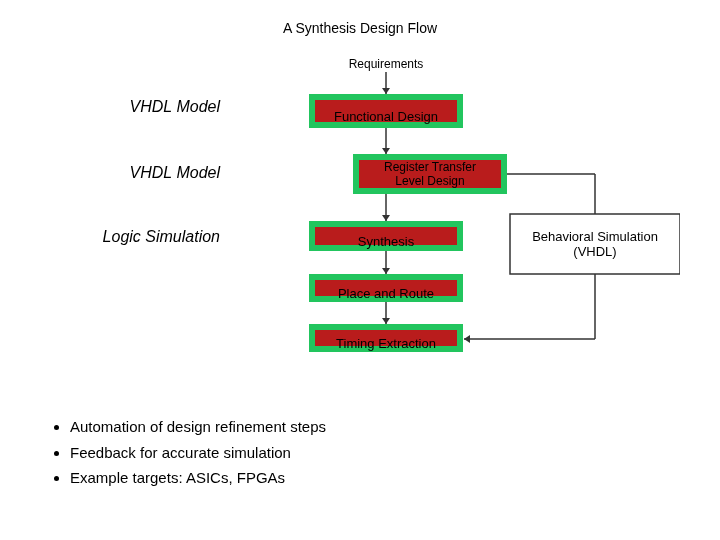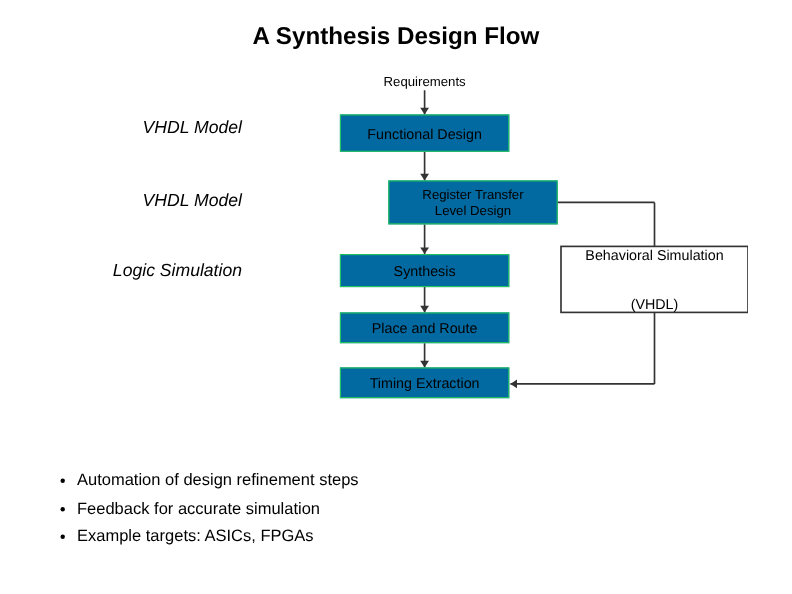--- a/index.html
+++ b/index.html
@@ -11,32 +11,32 @@
       overflow: hidden;
     }
     .page {
       width: 720px;
       height: 540px;
       position: relative;
       padding: 20px 40px;
     }
     .title {
       text-align: center;
-      font-size: 22px;
-      font-weight: bold;
+      font-size: 14px;
+      font-weight: normal;
       margin-bottom: 10px;
     }
     .diagram-area {
       position: relative;
       width: 100%;
       height: 360px;
     }
     .box {
-      border: 1px solid #22c55e;
-      background: #0369a1;
+      border: 6px solid #22c55e;
+      background: #b91c1c;
       text-align: center;
       font-size: 13px;
       padding: 6px 10px;
       position: absolute;
     }
     
     .diagram-svg {
       position: absolute;
       top: 0;
       left: 0;
@@ -107,21 +107,21 @@
       <span style="white-space:pre-line;">Register Transfer
 Level Design</span>
     </div>
 
     <div class="box" style="left:269px; top:175px; width:154px; height:30px; line-height:18px;">Synthesis</div>
 
     <div class="box" style="left:269px; top:228px; width:154px; height:28px; line-height:16px;text-align:center;">Place and Route</div>
 
     <div class="box" style="left:269px; top:278px; width:154px; height:28px; line-height:16px;">Timing Extraction</div>
 
-    <div style="position:absolute; left:470px; top:168px; width:170px; height:60px; display:flex; flex-direction:column; align-items:center; justify-content:space-between; font-size:13px; text-align:center;">
+    <div style="position:absolute; left:470px; top:168px; width:170px; height:60px; display:flex; flex-direction:column; align-items:center; justify-content:center; font-size:13px; text-align:center;">
       <span>Behavioral Simulation</span>
       <span>(VHDL)</span>
     </div>
 
   </div>
 
   <ul class="bullets">
     <li>Automation of design refinement steps</li>
     <li>Feedback for accurate simulation</li>
     <li>Example targets: ASICs, FPGAs</li>

